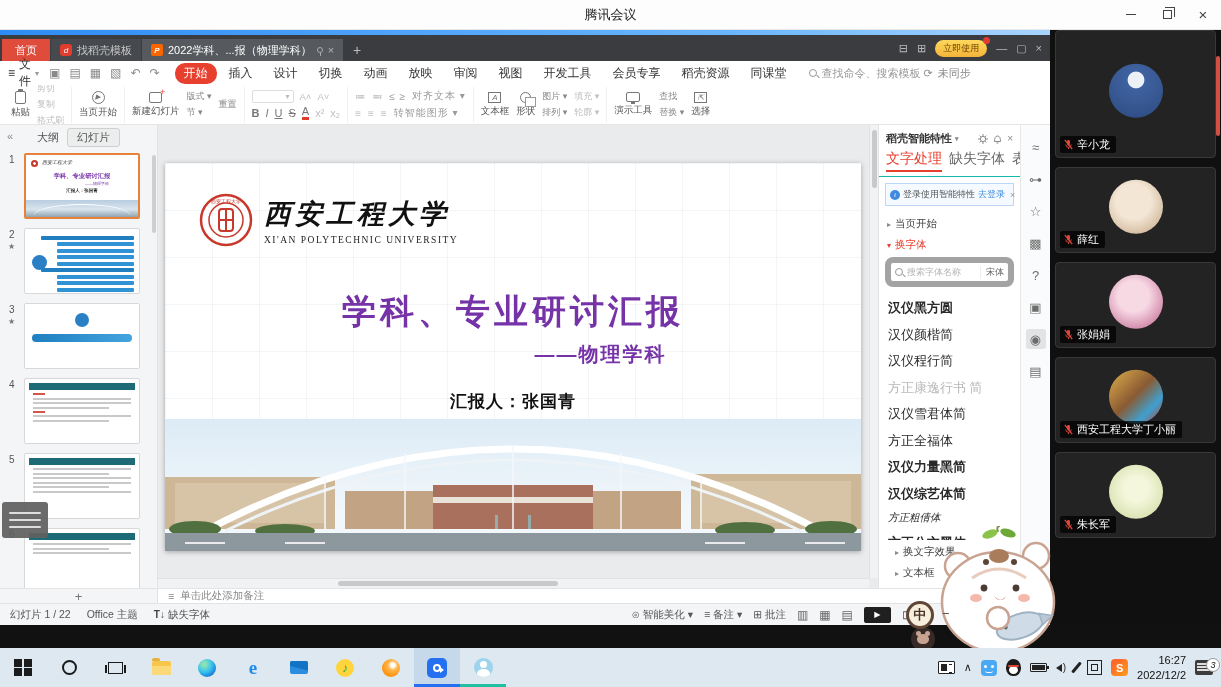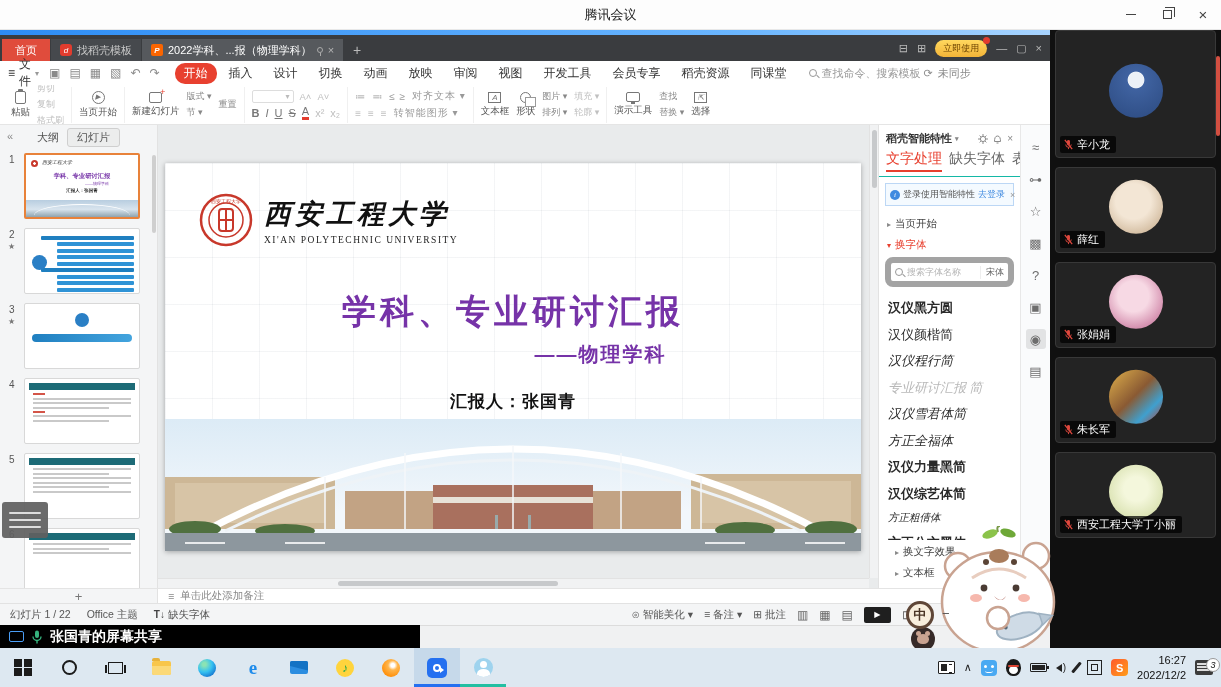--- a/index.html
+++ b/index.html
@@ -133,21 +133,21 @@
   .fp-sec{padding:5px 8px 2px;color:#444;font-size:10.5px;display:flex;gap:4px;align-items:center}
   .fp-sec .car{font-size:8px;color:#888}
   .fp-sec.orange{color:#e8402f}
   .fp-sec.orange .car{color:#e8402f}
   .fp-search{margin:3px 6px 10px;display:flex;align-items:center;border:6px solid #a3a3a3;border-radius:8px;padding:2.5px 4px;gap:4px;color:#b5b5b5;font-size:9px;white-space:nowrap}
   .fp-cat{margin-left:auto;color:#666;border-left:1px solid #eee;padding-left:5px}
   .fp-list{flex:1;padding:2px 9px 0;display:flex;flex-direction:column;gap:8.5px;overflow:hidden}
   .ff{font-size:13px;color:#2a2a2a;white-space:nowrap}
   .ff-bold{font-weight:bold}
   .ff-serif{font-family:"Liberation Serif",serif}
-  .ff-script{font-family:"Liberation Serif",serif;font-style:italic}
+  .ff-script{font-family:"Liberation Serif",serif;}
   .ff-gray{color:#b8b8b8}
   .ff-small{font-size:10.5px;font-family:"Liberation Serif",serif;font-style:italic}
   .fp-bottom{padding:0 8px 6px}
 
   
   .sidetools{width:30px;background:#fafbfc;border-left:1px solid #e8e8e8;display:flex;flex-direction:column;align-items:center;padding-top:12px;gap:12px;color:#6d6d6d;font-size:13px}
   .st{width:20px;height:20px;display:flex;align-items:center;justify-content:center}
   .st.active{background:#e2e3e4;border-radius:3px}
 
   
@@ -624,21 +624,21 @@
             </div>
           <div class="fp-search">
             <i class="mag"></i>
             <span>搜索字体名称</span>
             <span class="fp-cat">宋体</span>
           </div>
           <div class="fp-list">
             <span class="ff ff-bold">汉仪黑方圆</span>
             <span class="ff ff-serif">汉仪颜楷简</span>
             <span class="ff ff-script">汉仪程行简</span>
-            <span class="ff ff-script ff-gray">专业研讨汇报 简</span>
+            <span class="ff ff-script ff-gray">方正康逸行书 简</span>
             <span class="ff ff-script">汉仪雪君体简</span>
             <span class="ff ff-script">方正全福体</span>
             <span class="ff ff-bold">汉仪力量黑简</span>
             <span class="ff ff-bold">汉仪综艺体简</span>
             <span class="ff ff-small">方正粗倩体</span>
             <span class="ff ff-bold">方正公文黑体</span>
 
           </div>
           <div class="fp-bottom">
             <div class="fp-sec">
@@ -728,33 +728,33 @@
       </div>
       <div class="ptile">
         <i class="pavatar"></i>
         <span class="plabel">
           <svg class="mic-s" width="11" height="11" viewBox="0 0 12 12">
               <rect x="4.4" y="1" width="3.2" height="6" rx="1.6" fill="#e0483e"></rect>
               <path d="M3 6a3 3 0 0 0 6 0" stroke="#e0483e" fill="none"></path>
               <line x1="6" y1="9" x2="6" y2="11" stroke="#e0483e"></line>
               <line x1="2" y1="1" x2="10" y2="11" stroke="#e0483e" stroke-width="1.4"></line>
             </svg>
-          <span>朱长军</span>
+          <span>西安工程大学丁小丽</span>
         </span>
       </div>
       <div class="ptile">
         <i class="pavatar"></i>
         <span class="plabel">
           <svg class="mic-s" width="11" height="11" viewBox="0 0 12 12">
               <rect x="4.4" y="1" width="3.2" height="6" rx="1.6" fill="#e0483e"></rect>
               <path d="M3 6a3 3 0 0 0 6 0" stroke="#e0483e" fill="none"></path>
               <line x1="6" y1="9" x2="6" y2="11" stroke="#e0483e"></line>
               <line x1="2" y1="1" x2="10" y2="11" stroke="#e0483e" stroke-width="1.4"></line>
             </svg>
-          <span>西安工程大学丁小丽</span>
+          <span>朱长军</span>
         </span>
       </div>
       <i class="pscroll"></i>
     </div>
   </div>
 
 
   <div class="ltt">
       <i></i>
       <i></i>
@@ -784,33 +784,20 @@
       <ellipse cx="84" cy="100" rx="24" ry="12" fill="#cfdbe6" stroke="#9fb2c2" stroke-width="2"></ellipse>
       <path d="M106 94 l12 6 -12 6z" fill="#b8c8d6" stroke="#9fb2c2" stroke-width="1.5"></path>
       <circle cx="70" cy="97" r="2" fill="#5a6a78"></circle>
     </g>
     <circle cx="62" cy="92" r="11" fill="#fff" stroke="#c9a391" stroke-width="2.5"></circle>
   </svg>
   <span class="bear-btn">
       <i></i>
     </span>
 
-  <div class="bottomstrip">
-    <div class="sharebanner">
-      <i class="mon-b"></i>
-      <svg width="12" height="14" viewBox="0 0 12 14">
-          <rect x="4" y="0.5" width="4" height="7.5" rx="2" fill="#36b37e"></rect>
-          <path d="M2 6.5a4 4 0 0 0 8 0" stroke="#36b37e" fill="none" stroke-width="1.4"></path>
-          <line x1="6" y1="11" x2="6" y2="13.5" stroke="#36b37e" stroke-width="1.4"></line>
-        </svg>
-      <span>张国青的屏幕共享</span>
-    </div>
-    <div class="strip-mid"></div>
-    <div class="strip-right"></div>
-  </div>
 
   <div class="taskbar">
     <span class="tk">
         <span class="winlogo">
           <b></b>
           <b></b>
           <b></b>
           <b></b>
         </span>
       </span>

